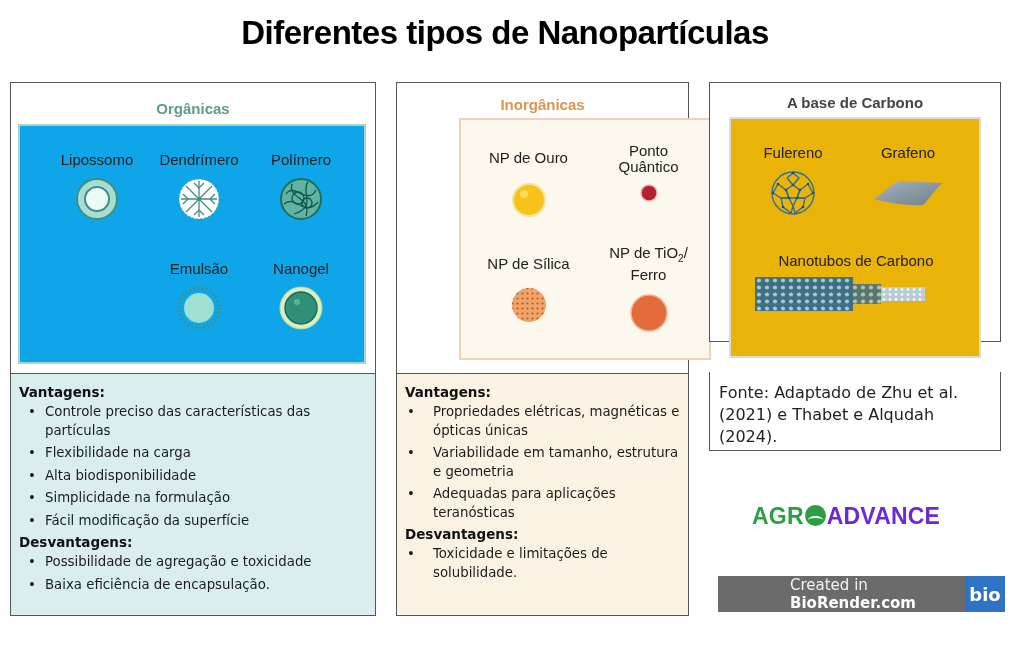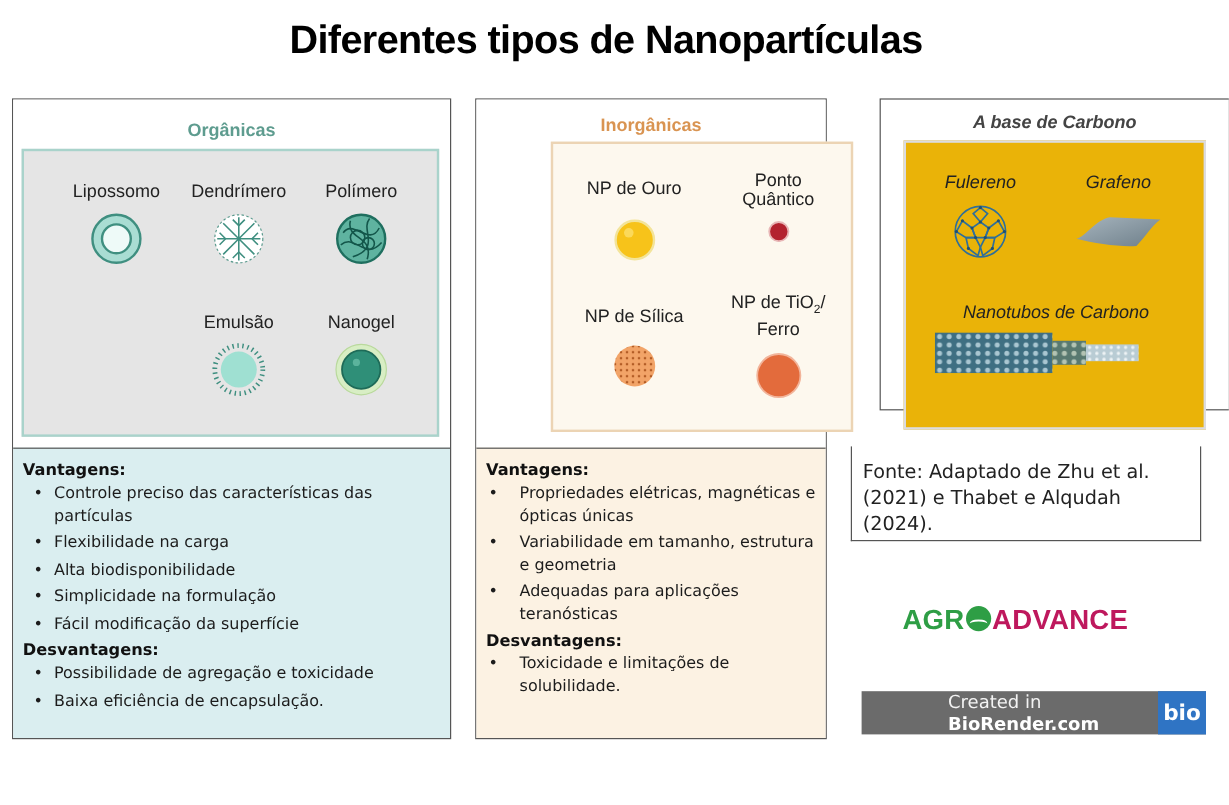--- a/index.html
+++ b/index.html
@@ -29,38 +29,38 @@
   #org ul.pts li { padding-left: 26px; }
   #org ul.pts li::before { left: 9px; }
   
   #inorg ul.pts li { padding-left: 28px; }
   #inorg ul.pts li::before { left: 2px; }
 
   .source { position: absolute; font-family: "DejaVu Sans", sans-serif; font-size: 16px; line-height: 22px; color: #222; padding: 10px 9px; }
 
   .agro { position: absolute; left: 752px; top: 503px; font-size: 23px; font-weight: bold; letter-spacing: 0.2px; }
   .agro .g { color: #2e9e45; }
-  .agro .b { color: #be185d; }
+  .agro .b { color: #6d28d9; }
   .agro .globe { display: inline-block; width: 21px; height: 21px; border-radius: 50%; background: #2e9e45; vertical-align: -2px; margin: 0 1px; position: relative; overflow: hidden; }
   .agro .globe::after { content: ""; position: absolute; left: 3px; top: 11px; width: 15px; height: 6px; border-top: 2px solid #fff; border-radius: 50% 50% 0 0; }
 
   .biorender { position: absolute; left: 718px; top: 576px; width: 287px; height: 36px; background: #6b6b6b; display: flex; align-items: center; }
   .biorender .txt { flex: 1; font-family: "DejaVu Sans", sans-serif; font-size: 15px; color: #f3f3f3; padding-left: 27px; margin-left: 45px; }
   .biorender .txt b { color: #fff; }
   .biorender .badge { width: 40px; height: 36px; background: #2f74c4; color: #fff; font-weight: bold; font-size: 18px; font-family: "DejaVu Sans", sans-serif; display: flex; align-items: center; justify-content: center; }
 </style>
 </head>
 <body>
 
 <div class="title">Diferentes tipos de Nanopartículas</div>
 
 <div id="org" class="card" style="left:10px; top:82px; width:366px; height:534px;">
   <div class="top" style="height:290px;">
     <div class="cat-title" style="top:17px; color:#5e9c8f;">Orgânicas</div>
-    <div class="panel" style="left:7px; top:41px; width:348px; height:240px; background:#e5e5e5; border:2px solid #a9d3cb;">
+    <div class="panel" style="left:7px; top:41px; width:348px; height:240px; background:#0ea5e9; border:2px solid #a9d3cb;">
 
       <div class="item" style="left:22px; top:26px;">
         <span class="lbl">Lipossomo</span>
         <svg class="shape" width="46" height="46" viewBox="0 0 46 46">
           <circle cx="23" cy="23" r="20" fill="#a9ddd3" stroke="#3f8f80" stroke-width="2"></circle>
           <circle cx="23" cy="23" r="12" fill="#eefaf8" stroke="#3f8f80" stroke-width="2"></circle>
         </svg>
       </div>
       <div class="item" style="left:124px; top:26px;">
         <span class="lbl">Dendrímero</span>
@@ -165,21 +165,21 @@
       <li>Variabilidade em tamanho, estrutura e geometria</li>
       <li>Adequadas para aplicações teranósticas</li>
     </ul>
     <div class="sec-h">Desvantagens:</div>
     <ul class="pts">
       <li>Toxicidade e limitações de solubilidade.</li>
     </ul>
   </div>
 </div>
 
-<div class="card" style="left:733px; top:82px; width:292px; height:260px;font-style:italic;">
+<div class="card" style="left:709px; top:82px; width:292px; height:260px;">
   <div class="cat-title" style="top:11px; color:#444;">A base de Carbono</div>
   <div class="panel" style="left:19px; top:34px; width:252px; height:241px; background:#eab308; border:2px solid #dcdcdf;">
     <div class="item" style="left:12px; top:26px; width:100px;">
       <span class="lbl">Fulereno</span>
       <svg class="shape" width="48" height="48" viewBox="0 0 48 48">
         <g stroke="#2f6f9a" stroke-width="1.4" fill="none">
           <circle cx="24" cy="24" r="21"></circle>
           <polygon points="24,16 31,21 28,29 20,29 17,21"></polygon>
           <polygon points="24,4 30,9 24,16 18,9"></polygon>
           <polygon points="31,21 39,15 44,24 36,29 28,29"></polygon>

